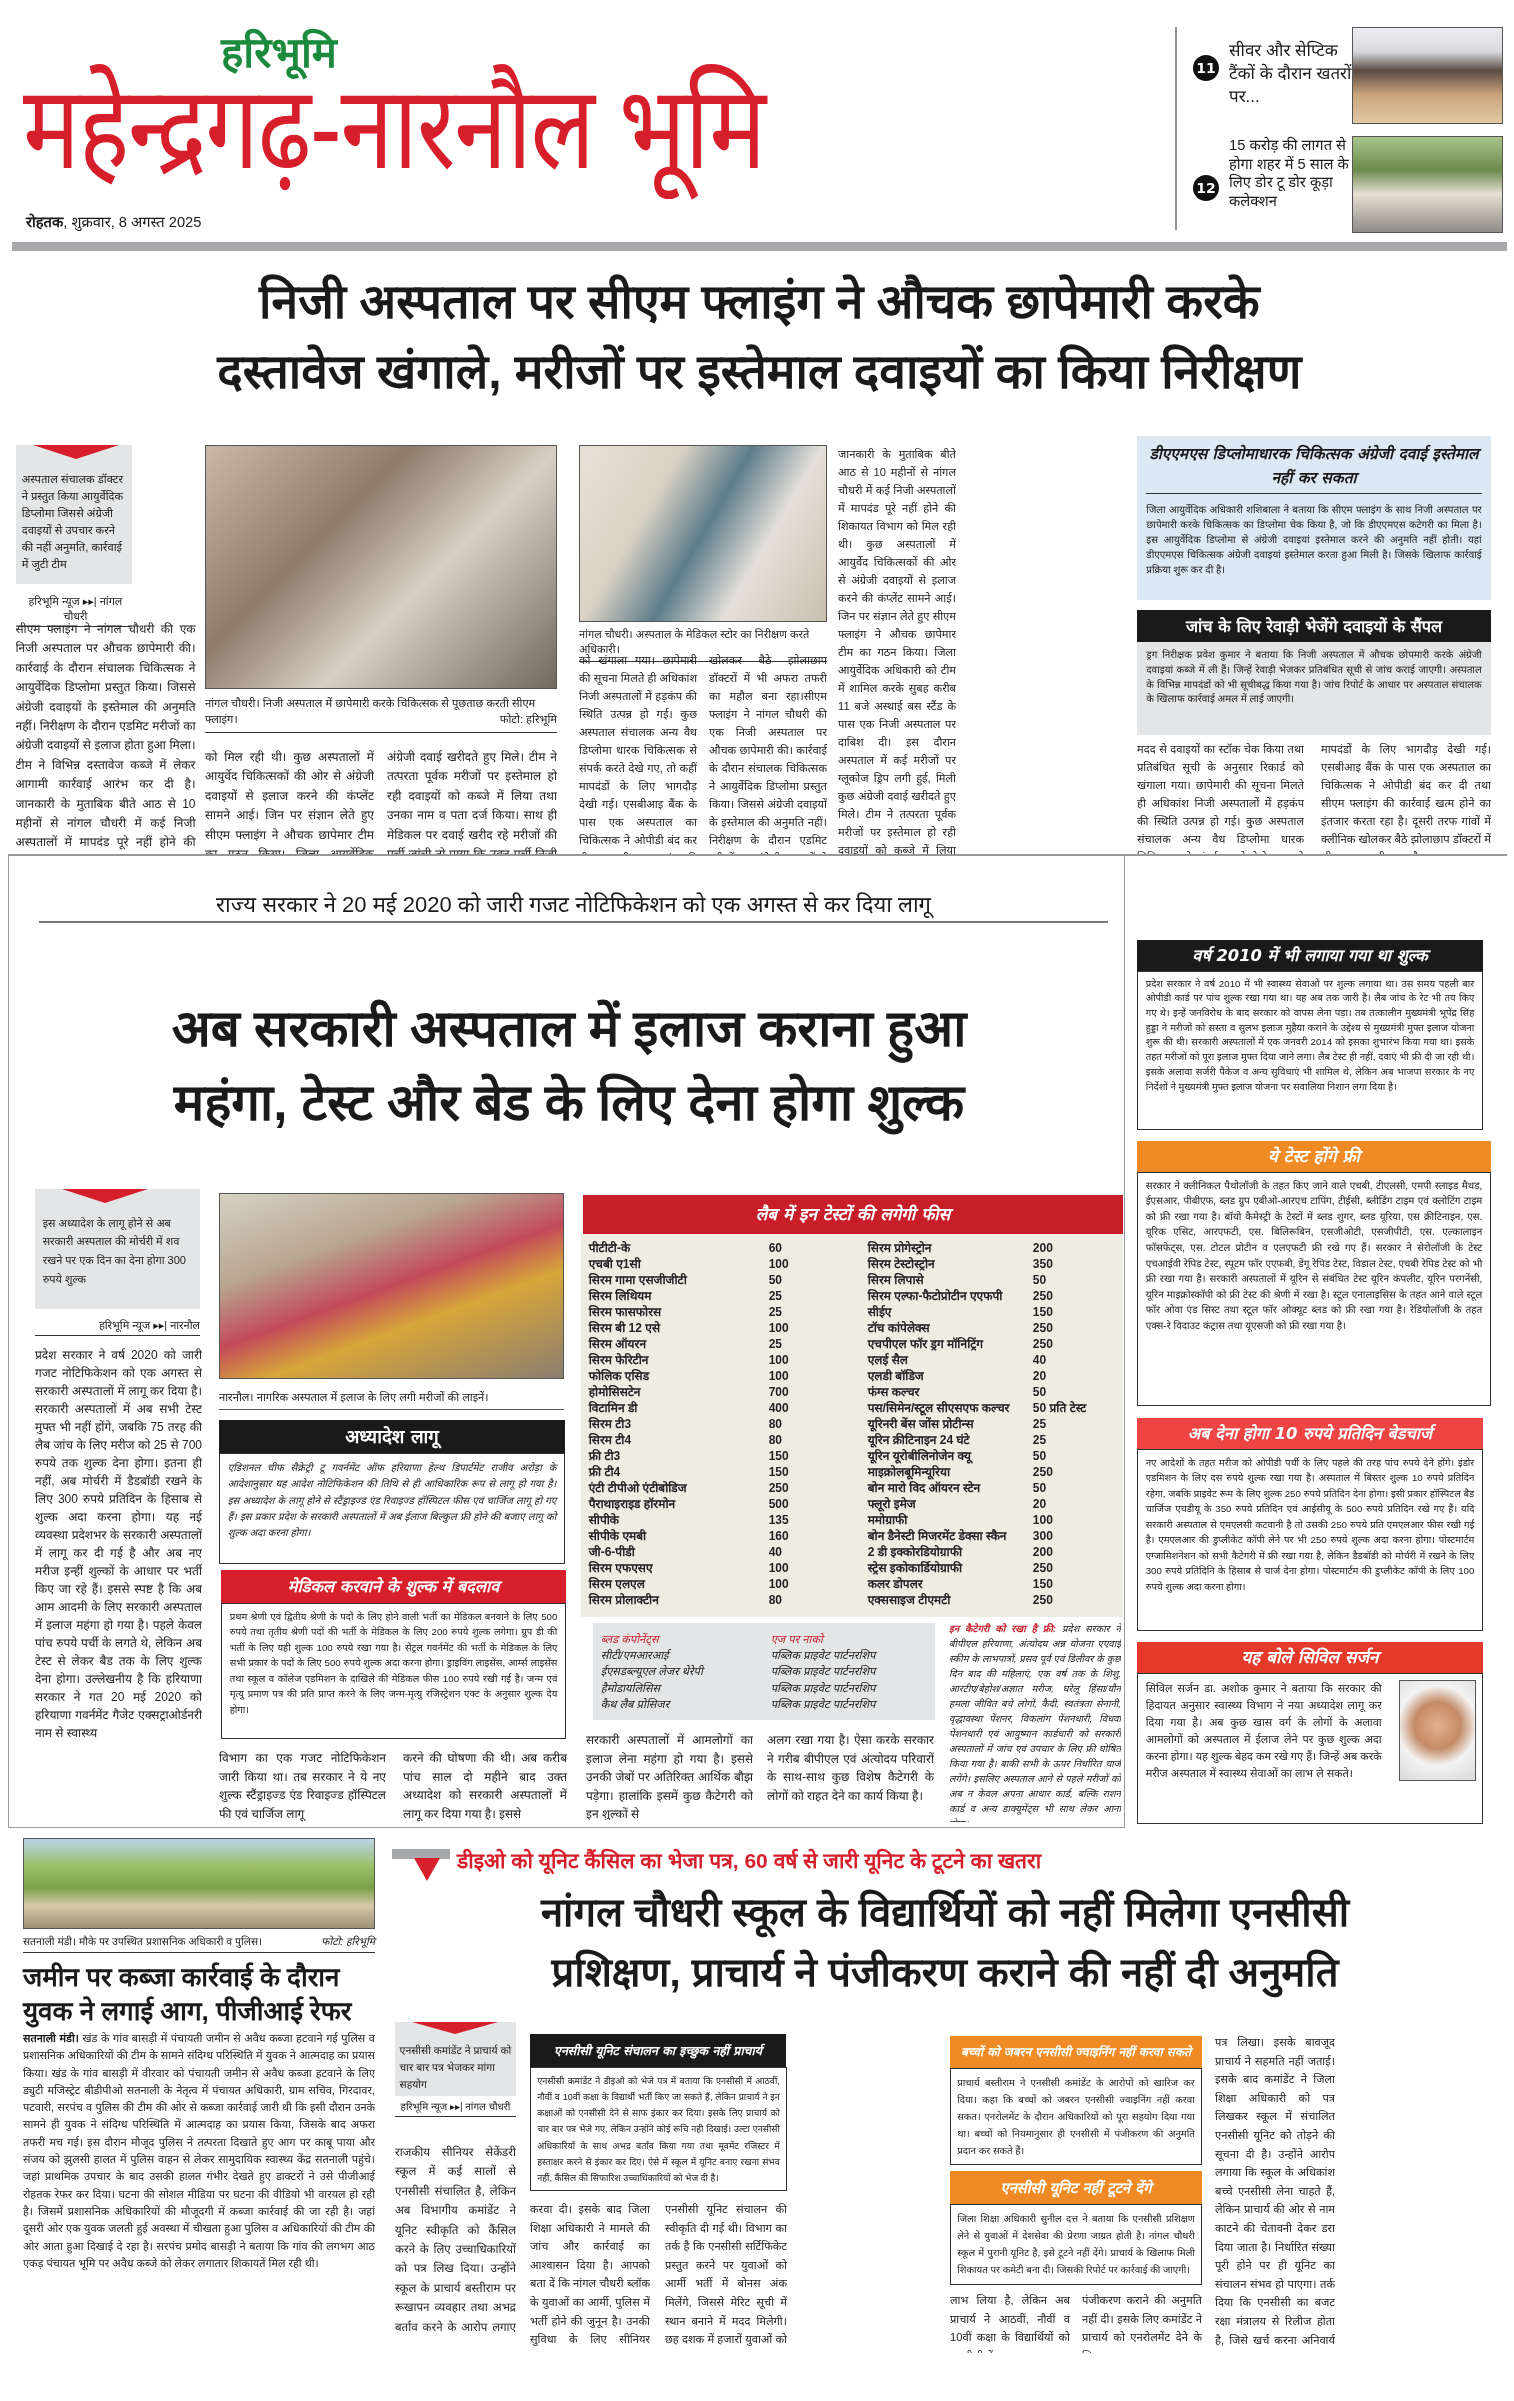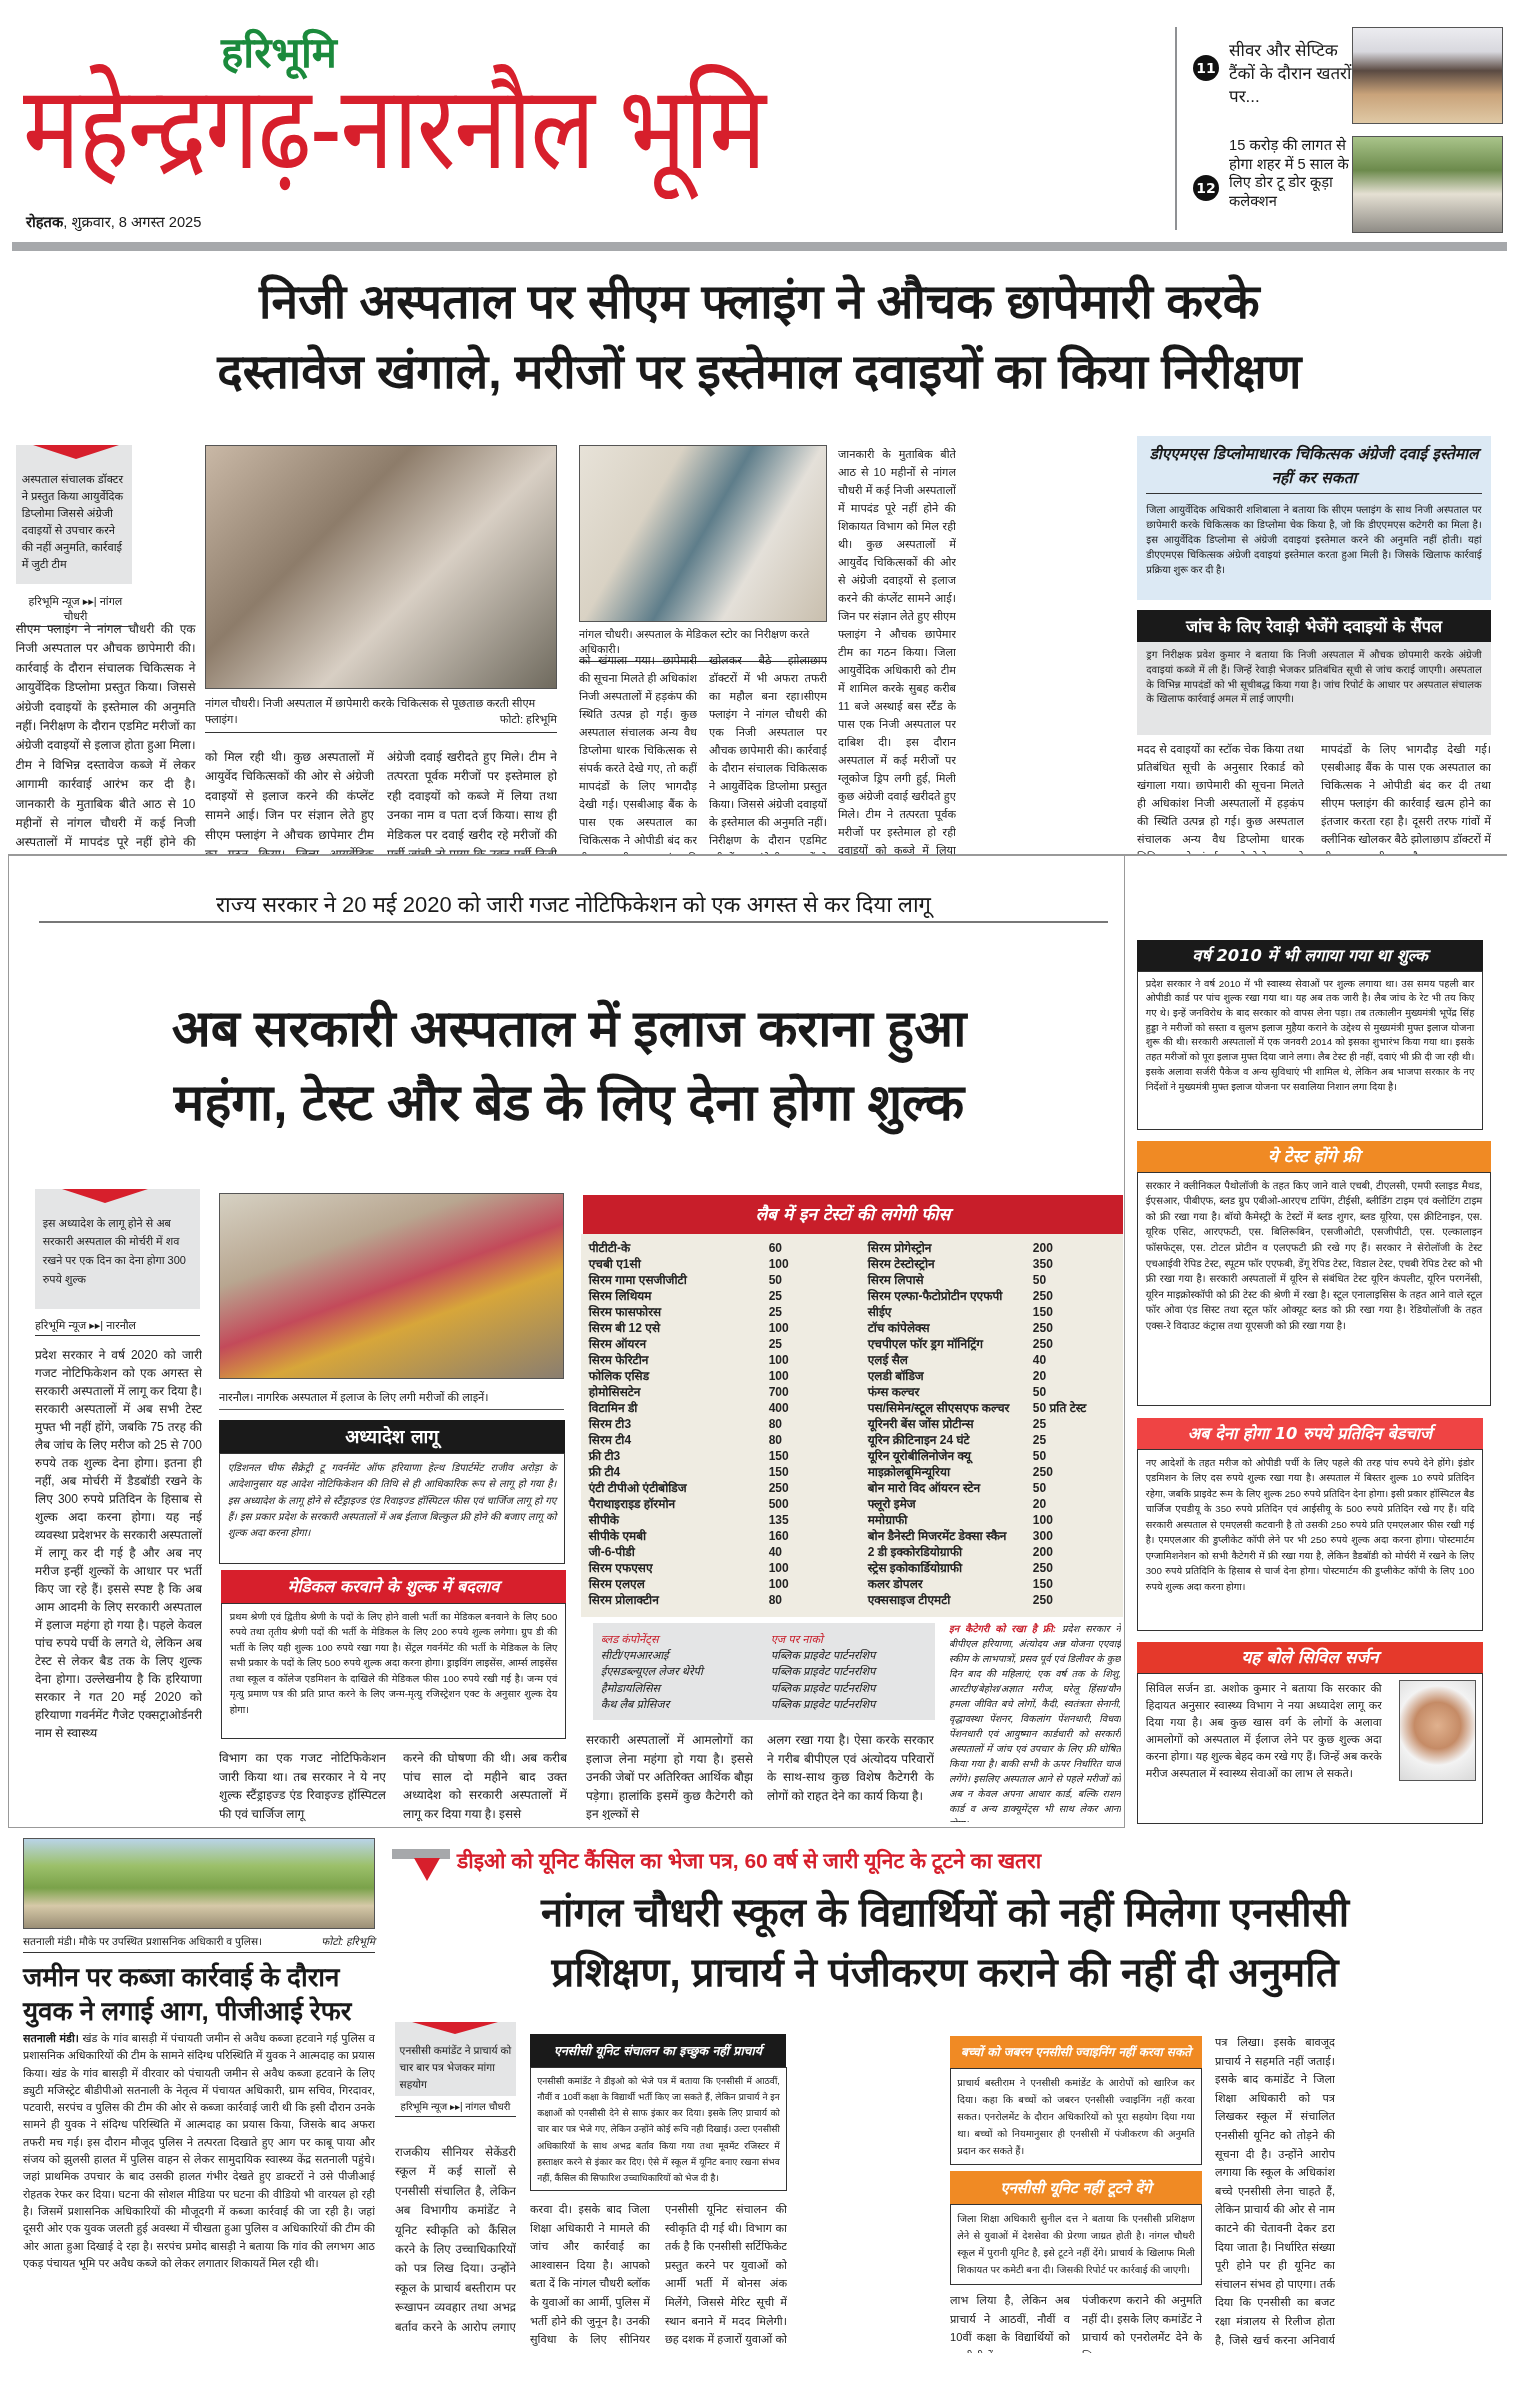--- a/index.html
+++ b/index.html
@@ -88,21 +88,21 @@
 <div class="abs" style="left:39px;top:888px;width:1069px;text-align:center;font-size:22px;font-family:'Liberation Sans',sans-serif;border-bottom:2.3px solid #777;padding-bottom:3.1px;">राज्य सरकार ने 20 मई 2020 को जारी गजट नोटिफिकेशन को  एक अगस्त से कर दिया लागू</div>
 <div class="abs" style="left:23px;top:992px;width:1092px;text-align:center;font-size:51px;line-height:74px;font-weight:bold;font-family:'Liberation Sans',sans-serif;">
   <div>अब सरकारी अस्पताल में इलाज कराना हुआ</div>
   <div>महंगा, टेस्ट और बेड के लिए देना होगा शुल्क</div>
 </div>
 
 <div class="abs highlight-box" style="left:35px;top:1189px;width:165px;height:120px;padding:6.2px 7.7px 0 7.7px;">
   <div class="abs" style="left:27px;top:0;width:0;height:0;border-left:43px solid transparent;border-right:43px solid transparent;border-top:14px solid #d71f2c;"></div>
   <div style="margin-top:18.6px;font-size:11px;line-height:18.6px;font-family:'Liberation Sans',sans-serif;">इस अध्यादेश के लागू होने से अब सरकारी अस्पताल की मोर्चरी में शव रखने पर एक दिन का देना होगा 300 रुपये शुल्क</div>
 </div>
-<div class="abs" style="left:35px;top:1317px;width:165px;font-size:11px;border-bottom:1.5px solid #333;padding-bottom:3.1px;text-align:left;font-family:'Liberation Sans',sans-serif;">हरिभूमि न्यूज ▸▸| नारनौल</div>
+<div class="abs" style="left:35px;top:1317px;width:165px;font-size:11px;border-bottom:1.5px solid #333;padding-bottom:3.1px;text-align:right;font-family:'Liberation Sans',sans-serif;">हरिभूमि न्यूज ▸▸| नारनौल</div>
 <div class="abs body-text" style="left:35px;top:1346px;width:167px;height:473px;overflow:hidden;font-size:12px;line-height:18px;">प्रदेश सरकार ने वर्ष 2020 को जारी गजट नोटिफिकेशन को एक अगस्त से सरकारी अस्पतालों में लागू कर दिया है। सरकारी अस्पतालों में अब सभी टेस्ट मुफ्त भी नहीं होंगे, जबकि 75 तरह की लैब जांच के लिए मरीज को 25 से 700 रुपये तक शुल्क देना होगा। इतना ही नहीं, अब मोर्चरी में डैडबॉडी रखने के लिए 300 रुपये प्रतिदिन के हिसाब से शुल्क अदा करना होगा। यह नई व्यवस्था प्रदेशभर के सरकारी अस्पतालों में लागू कर दी गई है और अब नए मरीज इन्हीं शुल्कों के आधार पर भर्ती किए जा रहे हैं। इससे स्पष्ट है कि अब आम आदमी के लिए सरकारी अस्पताल में इलाज महंगा हो गया है। पहले केवल पांच रुपये पर्ची के लगते थे, लेकिन अब टेस्ट से लेकर बैड तक के लिए शुल्क देना होगा। उल्लेखनीय है कि हरियाणा सरकार ने गत 20 मई 2020 को हरियाणा गवर्नमेंट गैजेट एक्सट्राओर्डनरी नाम से स्वास्थ्य</div>
 
 <div class="abs photo crowd" style="left:219px;top:1193px;width:345px;height:186px;"></div>
 <div class="abs caption" style="left:219px;top:1389px;width:345px;font-size:11.2px;border-bottom:1.5px solid #555;padding-bottom:4.6px;">नारनौल। नागरिक अस्पताल में इलाज के लिए लगी मरीजों की लाइनें।</div>
 
 <div class="abs" style="left:219px;top:1420px;width:346px;height:33px;background:#1a1a1a;color:#fff;font-weight:bold;font-size:18.6px;line-height:33px;text-align:center;">अध्यादेश लागू</div>
 <div class="abs framed" style="left:219px;top:1453px;width:346px;height:111px;padding:6.2px 7.7px;">
   <div style="font-size:10px;line-height:16.3px;font-style:italic;text-align:justify;font-family:'Liberation Sans',sans-serif;">एडिशनल चीफ सैक्रेट्री टू गवर्नमेंट ऑफ हरियाणा हेल्थ डिपार्टमेंट राजीव अरोड़ा के आदेशानुसार यह आदेश नोटिफिकेशन की तिथि से ही आधिकारिक रूप से लागू हो गया है। इस अध्यादेश के लागू होने से स्टैंड्राइज्ड एंड रिवाइज्ड हॉस्पिटल फीस एवं चार्जिज लागू हो गए हैं। इस प्रकार प्रदेश के सरकारी अस्पतालों में अब ईलाज बिल्कुल फ्री होने की बजाए लागू को शुल्क अदा करना होगा।</div>
 </div>
 

